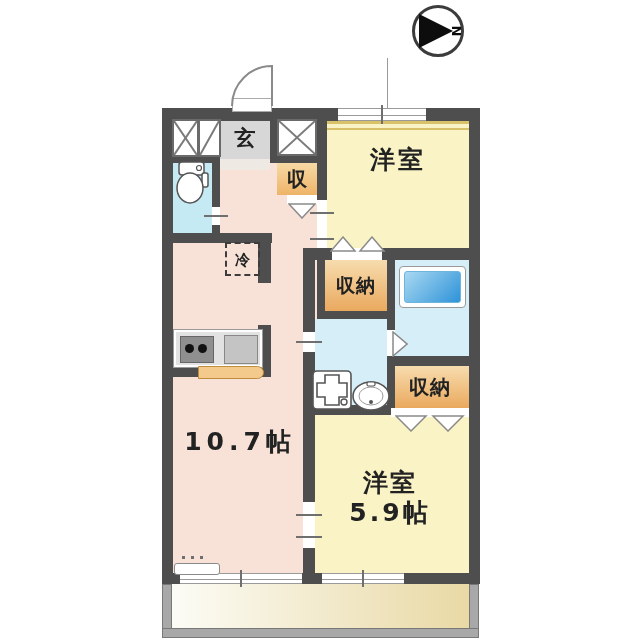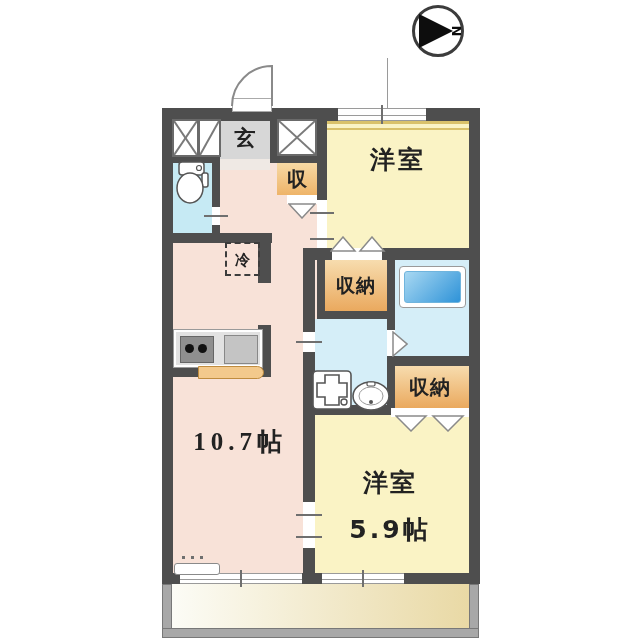--- a/index.html
+++ b/index.html
@@ -201,22 +201,22 @@
     <div>洋室</div>
   </div>
 
   <div class="lbl" style="left:325px;top:274px;width:62px;font-size:19px;letter-spacing:1px;">収納</div>
 
   <div class="lbl" style="left:225px;top:251px;width:35px;font-size:15px;">冷</div>
 
   <div class="lbl" style="left:391px;top:375px;width:78px;font-size:20px;letter-spacing:1px;">収納</div>
 
   <div class="lbl" style="left:175px;top:427px;width:130px;font-size:25px;">
-    <div style="letter-spacing:5px;font-family:Liberation Serif, serif;">10.7帖</div>
+    <div style="letter-spacing:5px;">10.7帖</div>
   </div>
 
   <div class="lbl" style="left:315px;top:468px;width:150px;font-size:25px;">
     <div style="letter-spacing:2px;">洋室</div>
-    <div style="letter-spacing:3px;margin-top:17px;">5.9帖</div>
+    <div style="letter-spacing:3px;">5.9帖</div>
   </div>
 
 
 </div>
 
 </body></html>

